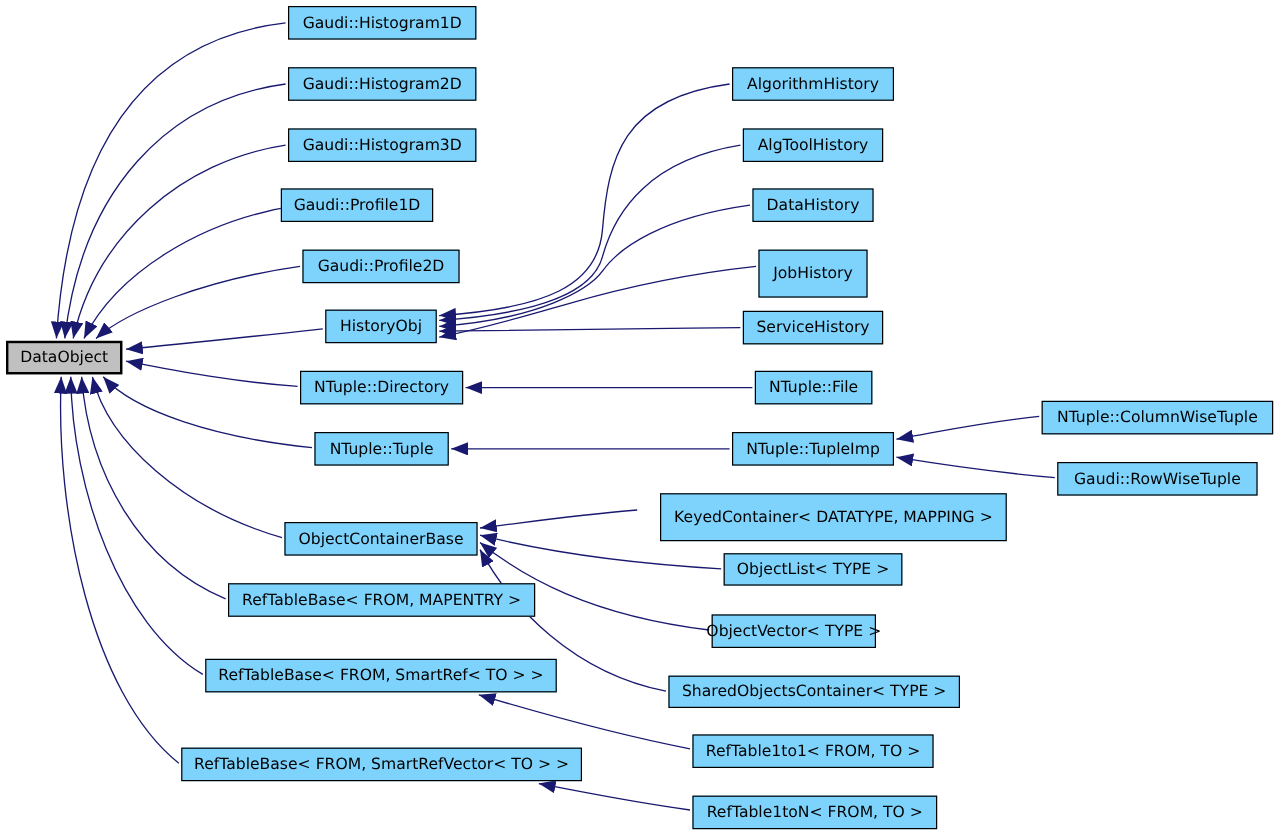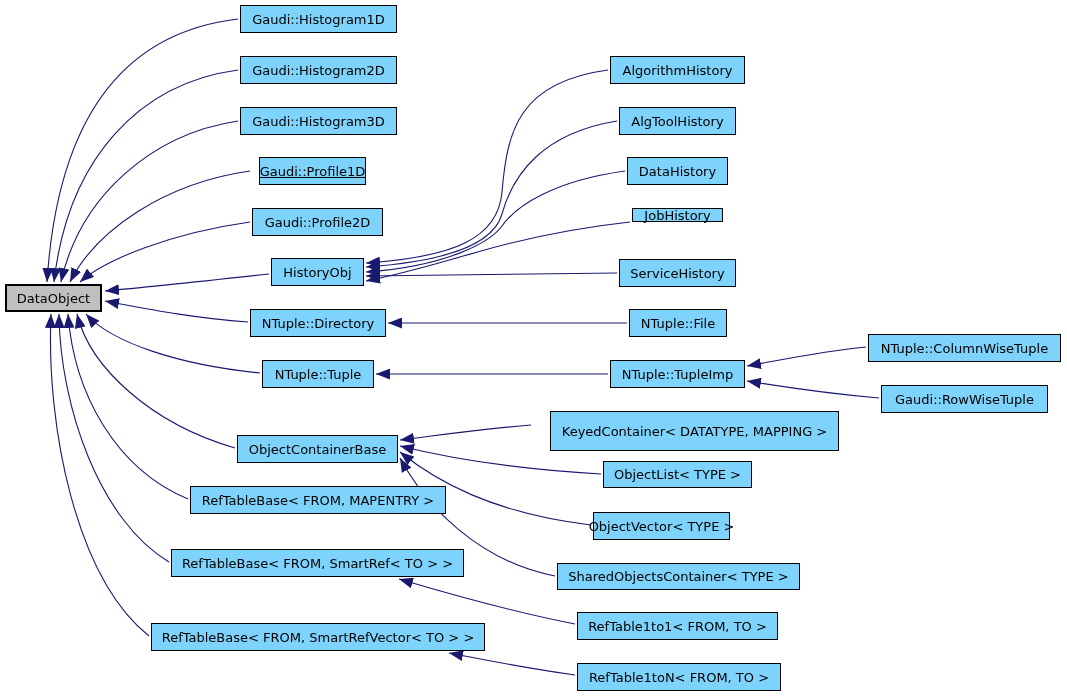--- a/index.html
+++ b/index.html
@@ -67,33 +67,33 @@
         <path d="M555,576 C478,561 426,506 400,458" class="edge" stroke="#191970" marker-end="url(#arrow)"></path>
         <path d="M575,624 C508,611 446,593 399,579" class="edge" stroke="#191970" marker-end="url(#arrow)"></path>
         <path d="M575,675 C524,668 486,660 449,653" class="edge" stroke="#191970" marker-end="url(#arrow)"></path>
       </g>
   </svg>
   <div id="node-layer">
       <div class="node root" style="left: 5px; top: 284px; width: 97px; height: 28px;">DataObject</div>
       <div class="node" style="left: 240px; top: 5px; width: 157px; height: 28px;">Gaudi::Histogram1D</div>
       <div class="node" style="left: 240px; top: 56px; width: 157px; height: 28px;">Gaudi::Histogram2D</div>
       <div class="node" style="left: 240px; top: 107px; width: 157px; height: 28px;">Gaudi::Histogram3D</div>
-      <div class="node" style="left: 259px; top: 157px; width: 107px; height: 28px; text-decoration: underline;">Gaudi::Profile1D</div>
+      <div class="node" style="left: 234px; top: 157px; width: 127px; height: 28px;">Gaudi::Profile1D</div>
       <div class="node" style="left: 252px; top: 208px; width: 131px; height: 28px;">Gaudi::Profile2D</div>
       <div class="node" style="left: 271px; top: 258px; width: 93px; height: 28px;">HistoryObj</div>
       <div class="node" style="left: 250px; top: 309px; width: 136px; height: 28px;">NTuple::Directory</div>
       <div class="node" style="left: 262px; top: 360px; width: 112px; height: 28px;">NTuple::Tuple</div>
       <div class="node" style="left: 237px; top: 435px; width: 161px; height: 28px;">ObjectContainerBase</div>
       <div class="node" style="left: 190px; top: 486px; width: 256px; height: 28px;">RefTableBase&lt; FROM, MAPENTRY &gt;</div>
       <div class="node" style="left: 171px; top: 549px; width: 293px; height: 28px;">RefTableBase&lt; FROM, SmartRef&lt; TO &gt; &gt;</div>
       <div class="node" style="left: 151px; top: 623px; width: 334px; height: 28px;">RefTableBase&lt; FROM, SmartRefVector&lt; TO &gt; &gt;</div>
       <div class="node" style="left: 610px; top: 56px; width: 135px; height: 28px;">AlgorithmHistory</div>
       <div class="node" style="left: 619px; top: 107px; width: 117px; height: 28px;">AlgToolHistory</div>
       <div class="node" style="left: 627px; top: 157px; width: 101px; height: 28px;">DataHistory</div>
-      <div class="node" style="left: 632px; top: 208px; width: 91px; height: 14px;">JobHistory</div>
+      <div class="node" style="left: 632px; top: 208px; width: 91px; height: 40px;">JobHistory</div>
       <div class="node" style="left: 619px; top: 259px; width: 117px; height: 28px; text-align: right;">ServiceHistory</div>
       <div class="node" style="left: 629px; top: 309px; width: 98px; height: 28px;">NTuple::File</div>
       <div class="node" style="left: 610px; top: 360px; width: 135px; height: 28px;">NTuple::TupleImp</div>
       <div class="node" style="left: 511px; top: 411px; width: 289px; height: 40px; margin-left: 39px;">KeyedContainer&lt; DATATYPE, MAPPING &gt;</div>
       <div class="node" style="left: 603px; top: 461px; width: 149px; height: 27px;">ObjectList&lt; TYPE &gt;</div>
       <div class="node" style="left: 593px; top: 512px; width: 137px; height: 28px;">ObjectVector&lt; TYPE &gt;</div>
       <div class="node" style="left: 557px; top: 563px; width: 243px; height: 27px;">SharedObjectsContainer&lt; TYPE &gt;</div>
       <div class="node" style="left: 577px; top: 612px; width: 201px; height: 28px;">RefTable1to1&lt; FROM, TO &gt;</div>
       <div class="node" style="left: 577px; top: 663px; width: 204px; height: 28px;">RefTable1toN&lt; FROM, TO &gt;</div>
       <div class="node" style="left: 868px; top: 334px; width: 193px; height: 28px;">NTuple::ColumnWiseTuple</div>

